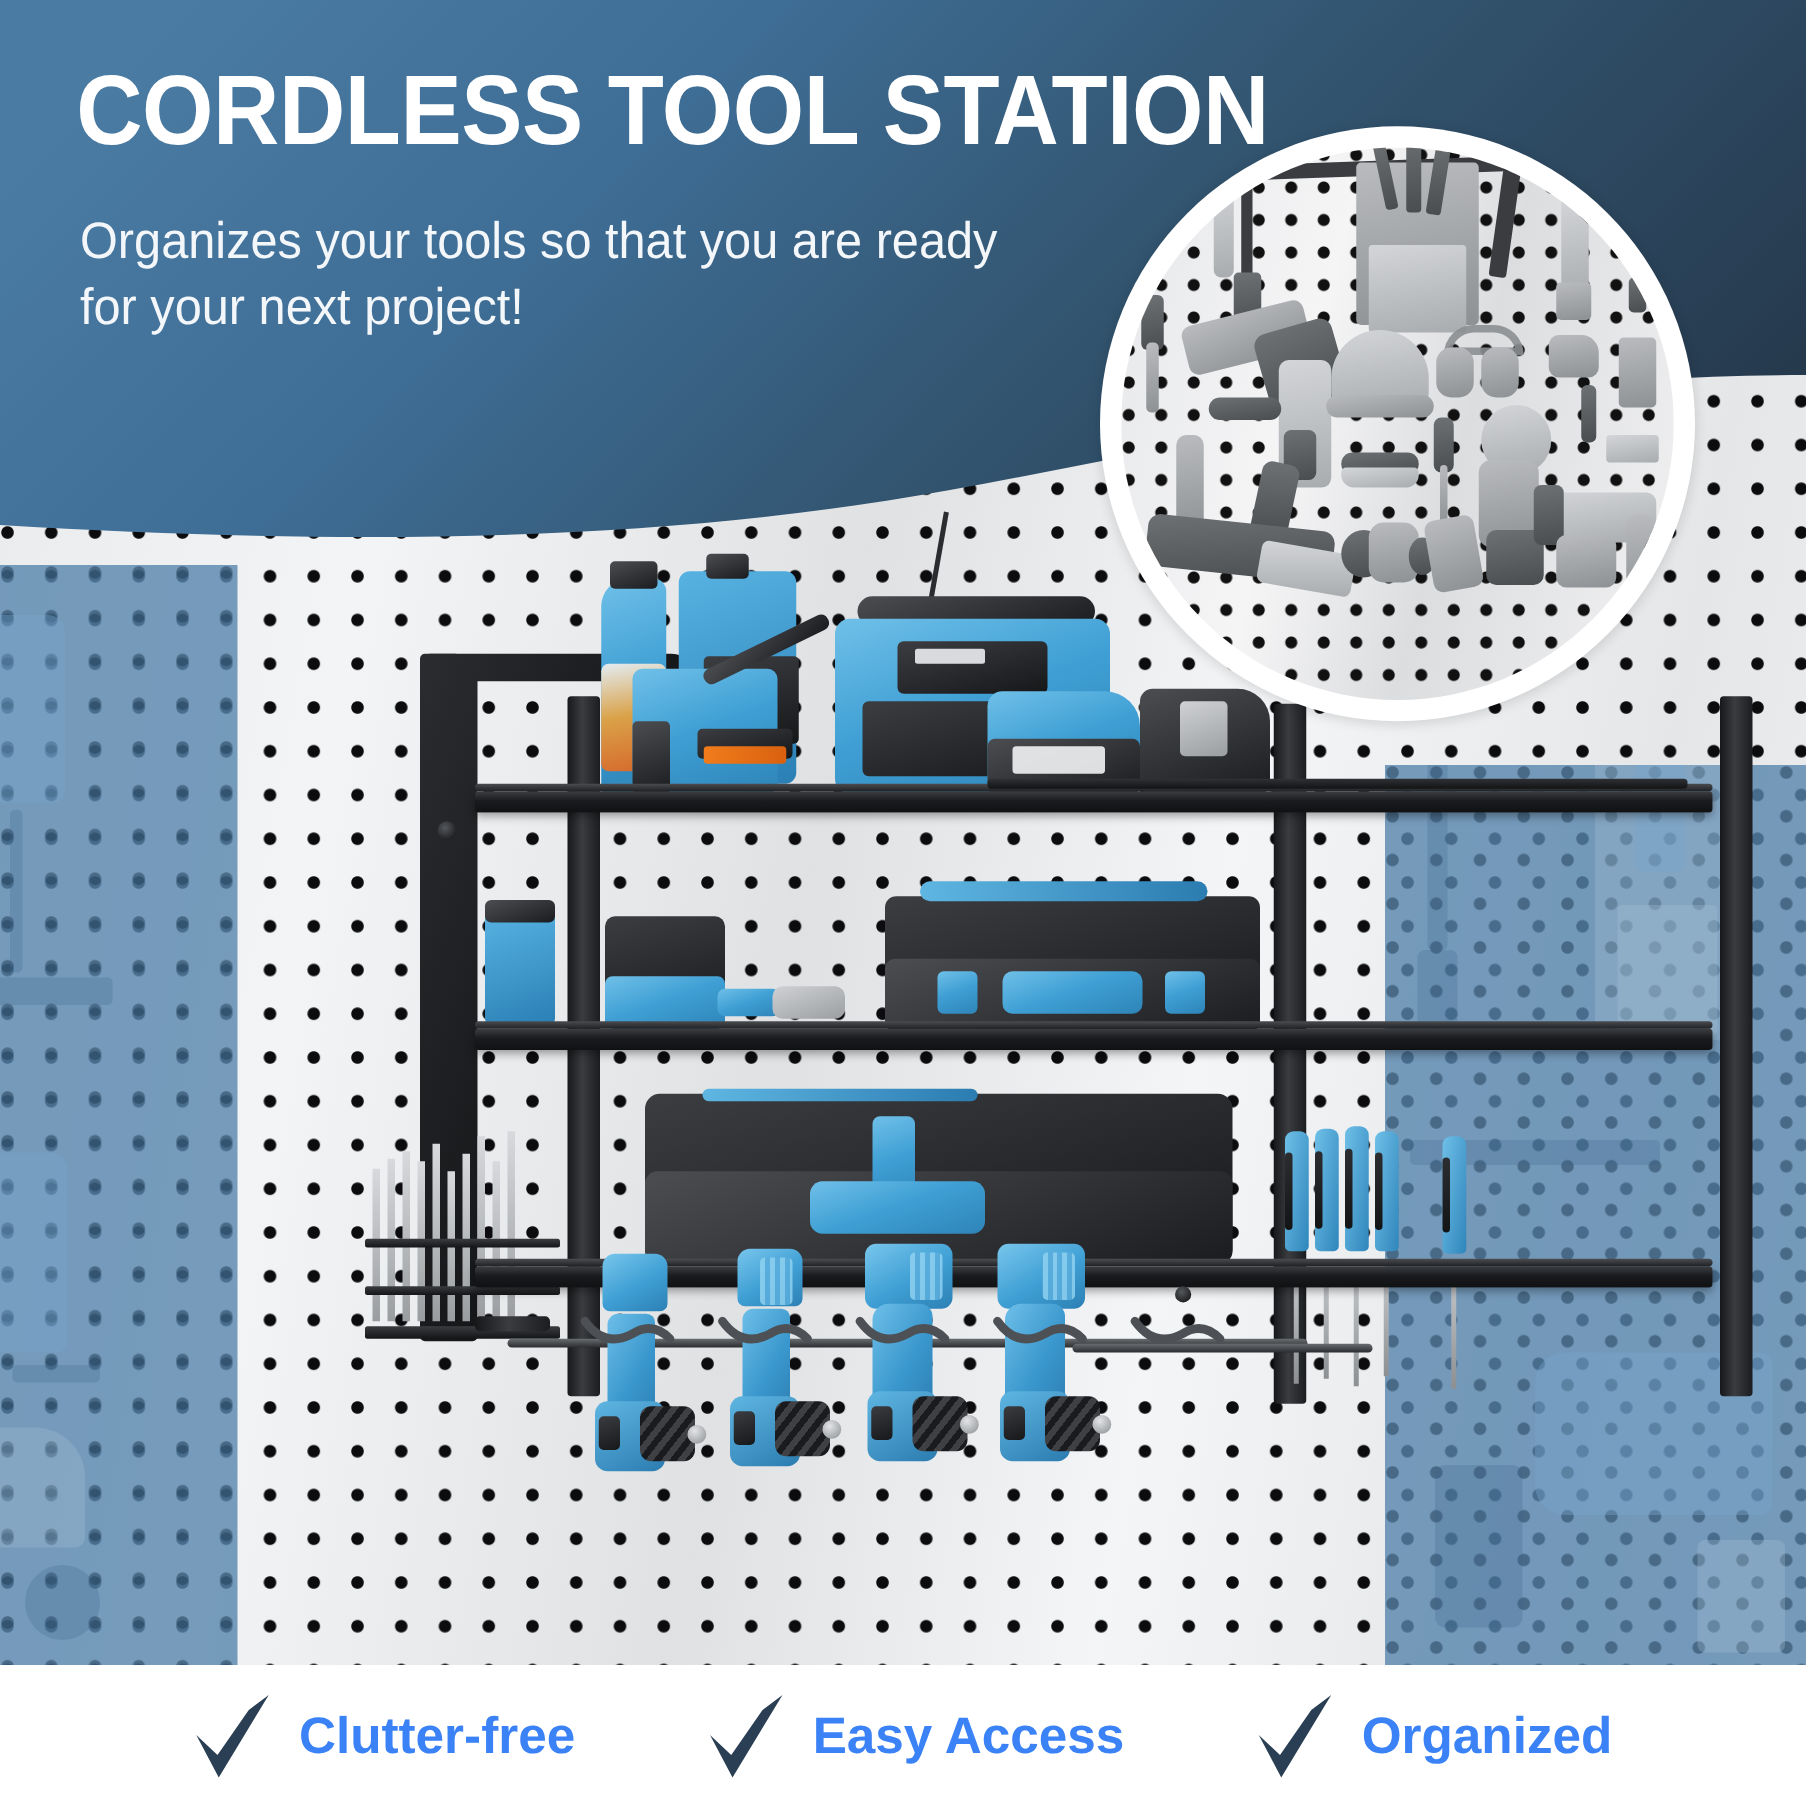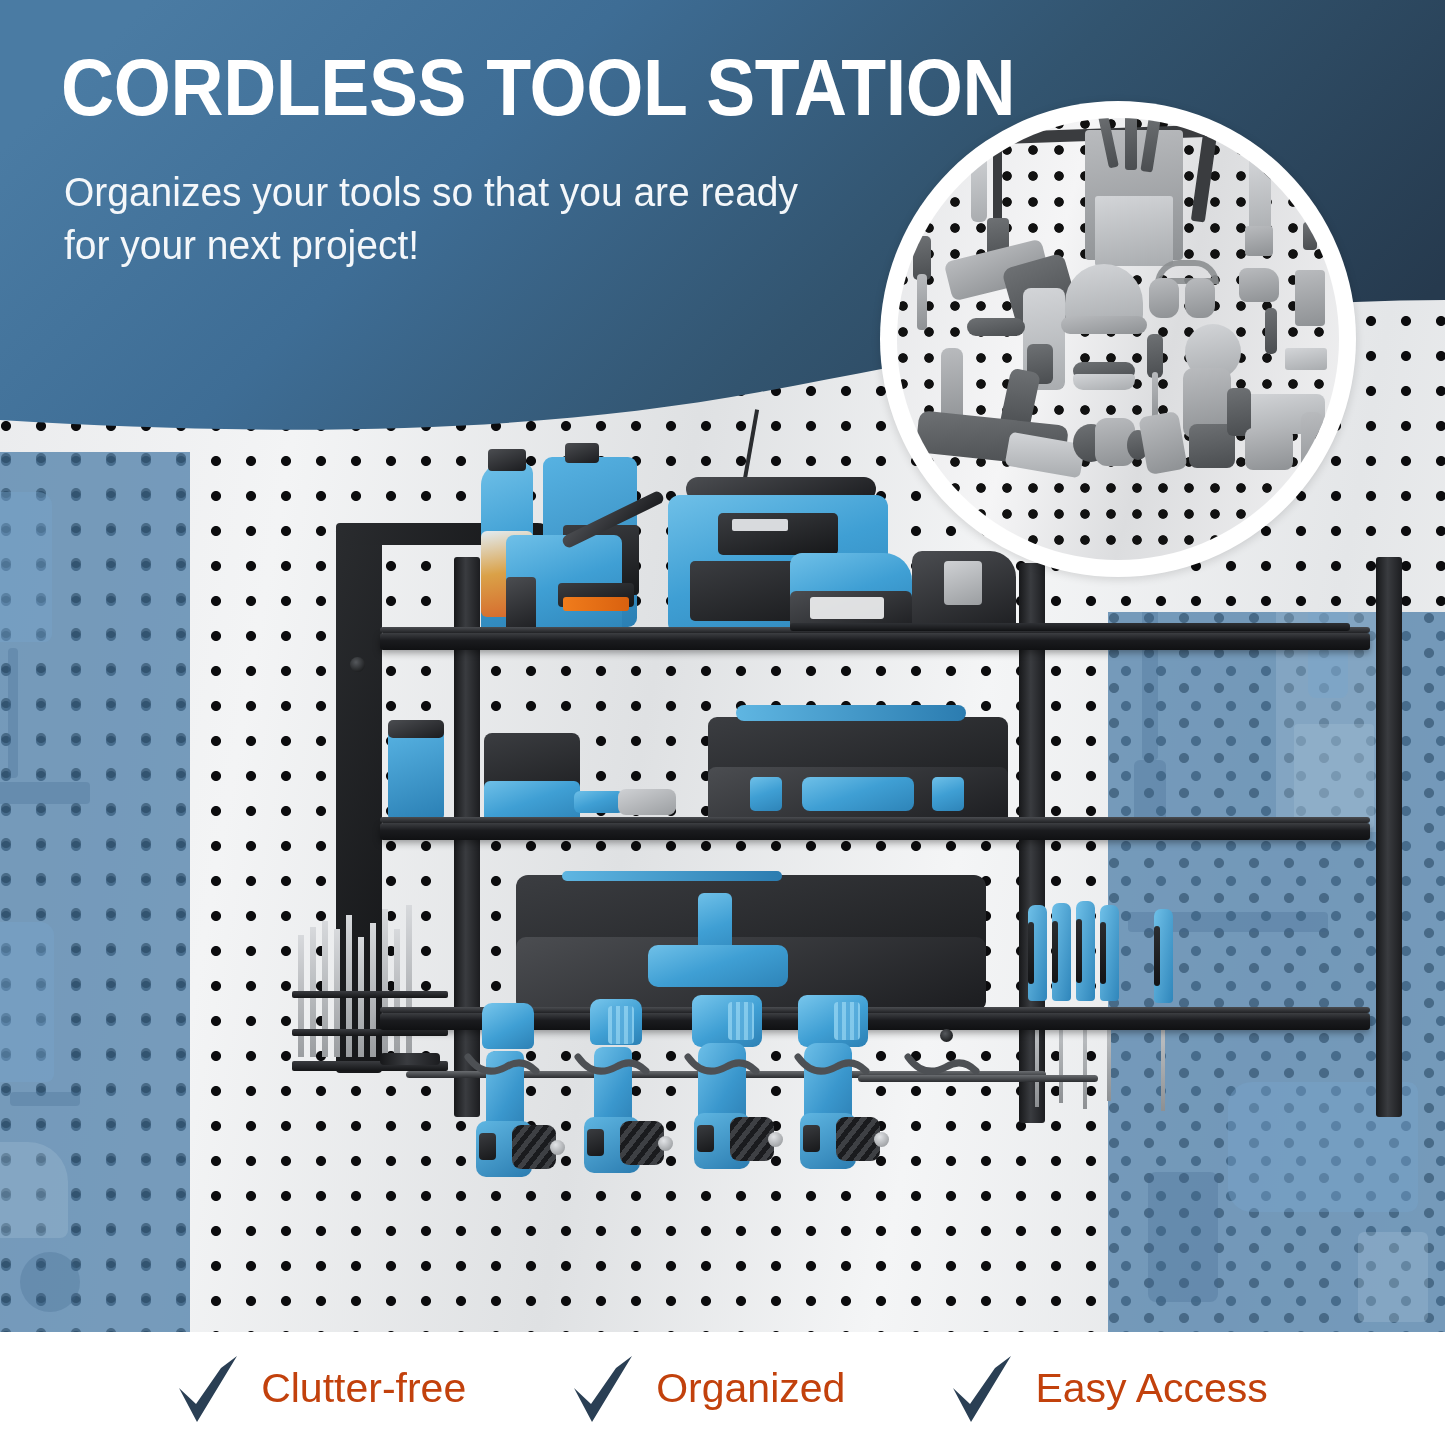--- a/index.html
+++ b/index.html
@@ -143,21 +143,21 @@
           background:linear-gradient(180deg,#6a6d71,#2a2c2f); }
 
   
   .footer {
     position:absolute; left:0; top:1332px; width:1445px; height:113px;
     background:#ffffff; display:flex; align-items:center; justify-content:center; gap:0;
   }
   .feat { display:flex; align-items:center; gap:22px; }
   .feat + .feat { margin-left:106px; }
   .check { width:62px; height:70px; flex:0 0 auto; }
-  .feat-label { font-size:41px; font-weight:normal; color:#c2410c; white-space:nowrap; }
+  .feat-label { font-size:41px; font-weight:bold; color:#3b82f6; white-space:nowrap; }
 </style>
 </head>
 <body>
 
 <div id="root">
 
   <div class="pegboard"></div>
 
   <div class="side-panel left">
     <div class="dots"></div>
@@ -433,25 +433,25 @@
       <svg class="check" viewBox="0 0 62 70">
         <path d="M2 34 L20 68 L60 2 L44 14 L19 50 Z" fill="#2a3f54"></path>
       </svg>
       <span class="feat-label">Clutter-free</span>
     </div>
 
     <div class="feat">
       <svg class="check" viewBox="0 0 62 70">
         <path d="M2 34 L20 68 L60 2 L44 14 L19 50 Z" fill="#2a3f54"></path>
       </svg>
-      <span class="feat-label">Organized</span>
+      <span class="feat-label">Easy Access</span>
     </div>
 
     <div class="feat">
       <svg class="check" viewBox="0 0 62 70">
         <path d="M2 34 L20 68 L60 2 L44 14 L19 50 Z" fill="#2a3f54"></path>
       </svg>
-      <span class="feat-label">Easy Access</span>
+      <span class="feat-label">Organized</span>
     </div>
 
   </div>
 
 </div>
 
 </body></html>

